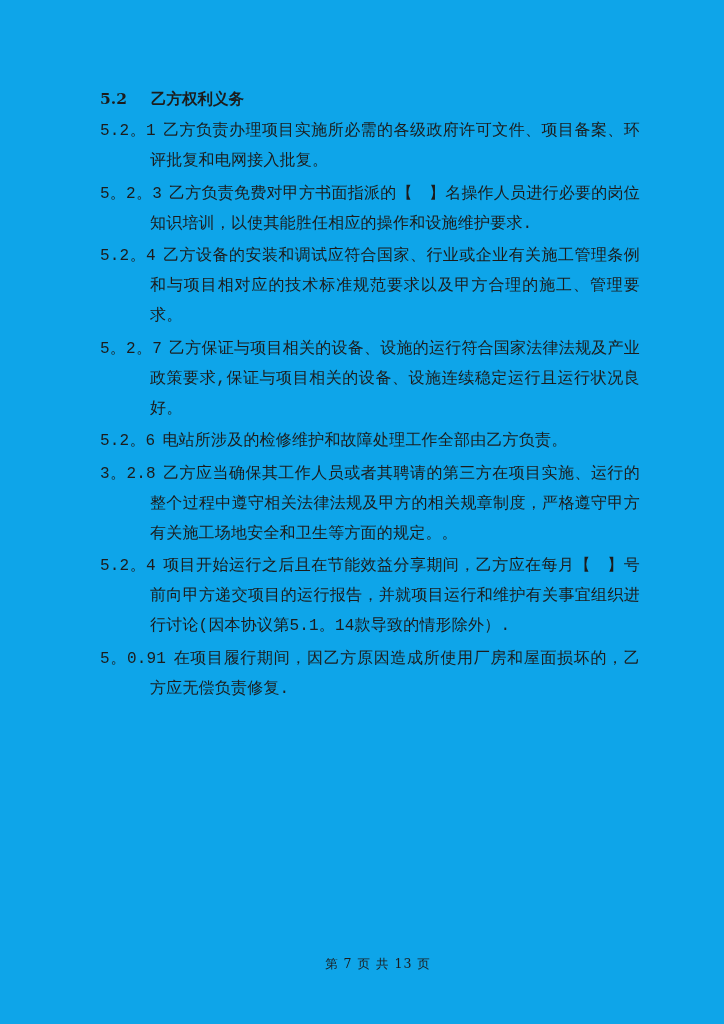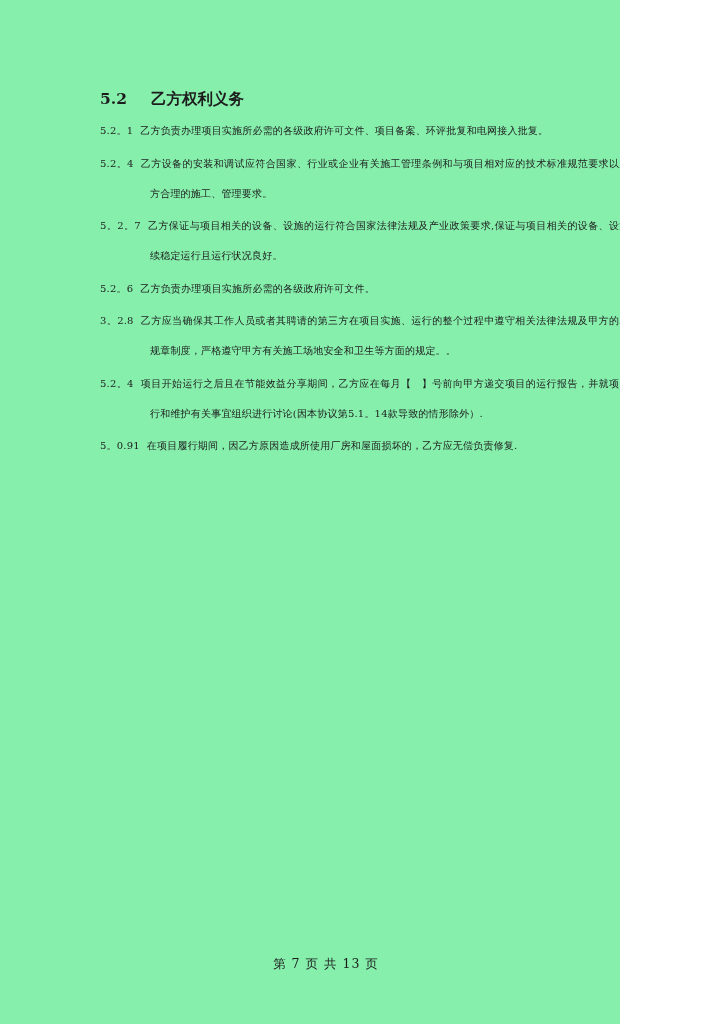--- a/index.html
+++ b/index.html
@@ -2,23 +2,23 @@
 <html><head>
 <meta charset="utf-8">
 <style>
   html, body {
     margin: 0;
     padding: 0;
     background: #ffffff;
   }
   .page {
     position: relative;
-    width: 620px;
+    width: 724px;
     height: 1024px;
-    background: #86efac;
+    background: #0ea5e9;
     overflow: hidden;
     font-family: "DejaVu Serif", "Liberation Serif", serif;
     color: #1c1c1c;
   }
   .content {
     position: absolute;
     top: 84px;
     left: 100px;
     width: 540px;
   }
@@ -26,27 +26,28 @@
     font-size: 15.5px;
     line-height: 30px;
     font-weight: bold;
     margin-bottom: 2px;
     white-space: nowrap;
   }
   .section-heading .heading-title {
     margin-left: 24px;
   }
   .clause {
-    font-size: 10px;
+    font-size: 16px;
     line-height: 30px;
     text-align: justify;
     padding-left: 50px;
     text-indent: -50px;
     margin-bottom: 2.5px;
     letter-spacing: 0.2px;
+    font-family: Liberation Mono, monospace;
   }
   .clause-num {
     white-space: nowrap;
     margin-right: 7px;
   }
   .footer {
     position: absolute;
     left: 4px;
     right: 0;
     top: 956px;
@@ -60,22 +61,23 @@
 </head>
 <body>
 
 <div class="page">
   <div class="content">
     <div class="section-heading">
       <span class="heading-number">5.2</span><span class="heading-title">乙方权利义务</span>
     </div>
     <div>
         <div class="clause"><span class="clause-num">5.2。1</span><span class="clause-text">乙方负责办理项目实施所必需的各级政府许可文件、项目备案、环评批复和电网接入批复。</span></div>
+        <div class="clause"><span class="clause-num">5。2。3</span><span class="clause-text">乙方负责免费对甲方书面指派的【　】名操作人员进行必要的岗位知识培训，以使其能胜任相应的操作和设施维护要求.</span></div>
         <div class="clause"><span class="clause-num">5.2。4</span><span class="clause-text">乙方设备的安装和调试应符合国家、行业或企业有关施工管理条例和与项目相对应的技术标准规范要求以及甲方合理的施工、管理要求。</span></div>
         <div class="clause"><span class="clause-num">5。2。7</span><span class="clause-text">乙方保证与项目相关的设备、设施的运行符合国家法律法规及产业政策要求,保证与项目相关的设备、设施连续稳定运行且运行状况良好。</span></div>
-        <div class="clause"><span class="clause-num">5.2。6</span><span class="clause-text">乙方负责办理项目实施所必需的各级政府许可文件。</span></div>
+        <div class="clause"><span class="clause-num">5.2。6</span><span class="clause-text">电站所涉及的检修维护和故障处理工作全部由乙方负责。</span></div>
         <div class="clause"><span class="clause-num">3。2.8</span><span class="clause-text">乙方应当确保其工作人员或者其聘请的第三方在项目实施、运行的整个过程中遵守相关法律法规及甲方的相关规章制度，严格遵守甲方有关施工场地安全和卫生等方面的规定。。</span></div>
         <div class="clause"><span class="clause-num">5.2。4</span><span class="clause-text">项目开始运行之后且在节能效益分享期间，乙方应在每月【　】号前向甲方递交项目的运行报告，并就项目运行和维护有关事宜组织进行讨论(因本协议第5.1。14款导致的情形除外）.</span></div>
         <div class="clause"><span class="clause-num">5。0.91</span><span class="clause-text">在项目履行期间，因乙方原因造成所使用厂房和屋面损坏的，乙方应无偿负责修复.</span></div>
       </div>
   </div>
   <div class="footer">第 7 页 共 13 页</div>
 </div>
 
 </body></html>

